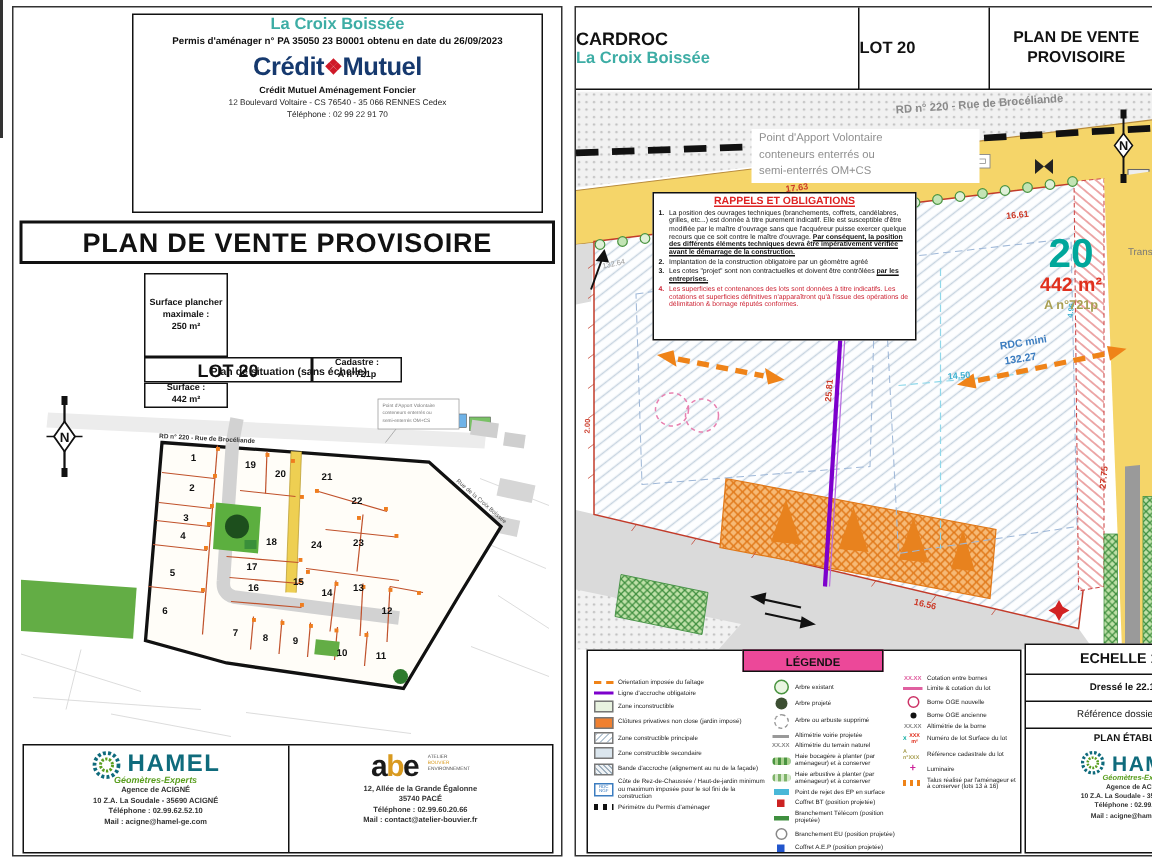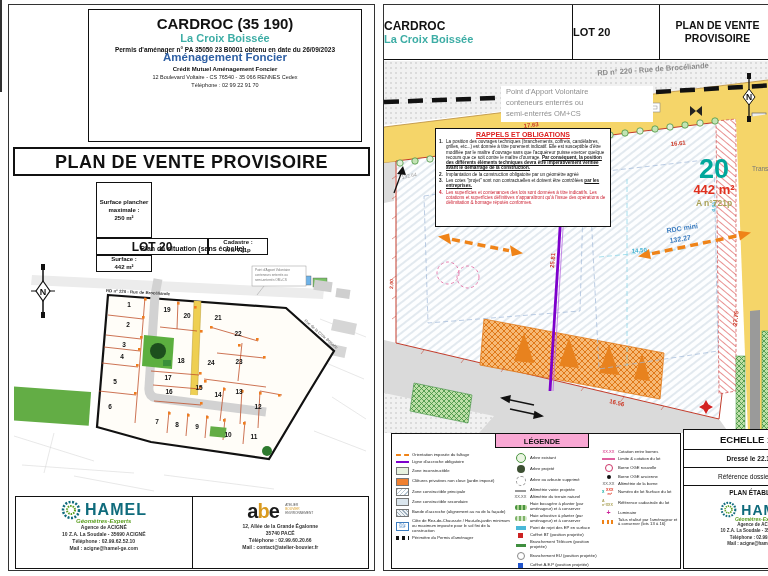--- a/index.html
+++ b/index.html
@@ -52,21 +52,21 @@
            line-height:11px;padding-left:5px;box-sizing:border-box}
   .transf{left:368px;top:160px;width:60px;font-size:6.5px;color:#777}
   .rap-box{left:51px;top:123px;width:176px;height:99px;background:#fff;border:1px solid #111;
            box-sizing:border-box;padding:2px 3px}
   .rap-title{text-align:center;color:#d22;font-size:7px;font-weight:bold;text-decoration:underline;margin-bottom:1px}
   .rap-item{display:flex;font-size:4.6px;line-height:5.3px;margin-bottom:1px}
   .rap-item .n{width:7px;flex:0 0 auto;font-weight:bold}
   .rap-item .u{text-decoration:underline;font-weight:bold}
   .rap-item.red{color:#c23}
   .lg-box{left:7px;top:428px;width:290px;height:136px;border:1px solid #111;box-sizing:border-box}
-  .lg-title{left:103px;top:-1px;width:94px;height:15px;border:1px solid #111;background:#f9a8d4;text-align:center;
+  .lg-title{left:103px;top:-1px;width:94px;height:15px;border:1px solid #111;background:#ec4899;text-align:center;
             font-size:7.5px;font-weight:bold;line-height:15px;box-sizing:border-box}
   .lg-col{top:19px}
   .lgrow{display:flex;align-items:center;margin-bottom:2.4px;font-size:4.2px;line-height:4.7px;color:#222}
   .sw{flex:0 0 auto;width:13px;margin-right:3px;display:flex;align-items:center;justify-content:center;box-sizing:border-box}
   .sw-oarrow{height:0;border-top:2px dashed #ef8318}
   .sw-purple{height:2px;background:#7d00cc}
   .sw-box{height:8px;border:.5px solid #777}
   .bg-incon{background:#e8f3e0}
   .bg-orange{background:#f08030}
   .bg-hatch{background:repeating-linear-gradient(135deg,#b9c9d6 0,#b9c9d6 1px,#fff 1px,#fff 3px)}
@@ -107,24 +107,23 @@
   .edge{left:0;top:0;width:2px;height:92px;background:#333}
 </style>
 </head>
 <body>
 
 <div class="abs edge"></div>
 
 <div id="pageL" class="abs page">
 
   <div class="abs cm-box">
-    <div class="cm-title">CARDROC (35 190)</div>
     <div class="cm-sub">La Croix Boissée</div>
     <div class="cm-permit">Permis d'aménager n° PA 35050 23 B0001 obtenu en date du 26/09/2023</div>
-    <div class="cm-brand2">Aménagement Foncier</div>
+    <div class="cm-brand"><span>Crédit</span><span class="emb">❖</span><span>Mutuel</span></div>
     <div class="cm-co">Crédit Mutuel Aménagement Foncier</div>
     <div class="cm-small">12 Boulevard Voltaire - CS 76540 - 35 066 RENNES Cedex</div>
     <div class="cm-small">Téléphone : 02 99 22 91 70</div>
   </div>
 
   <div class="abs pv-box">PLAN DE VENTE PROVISOIRE</div>
 
   <div class="abs lot-table">
     <div class="lt-lot">LOT 20</div>
     <div class="lt-floor">

